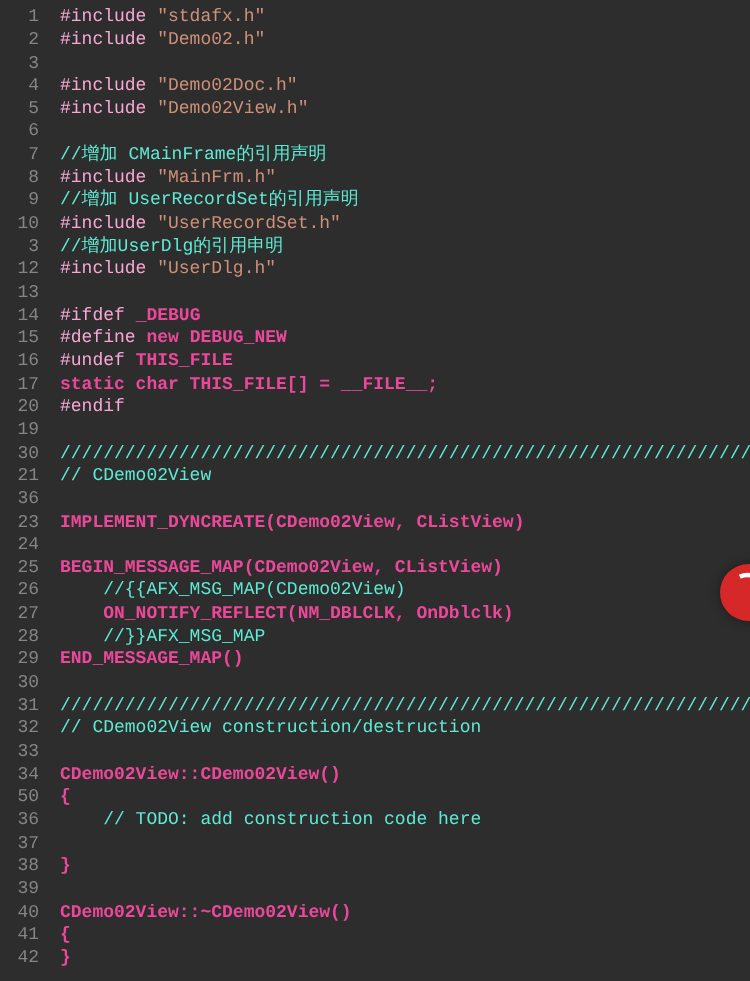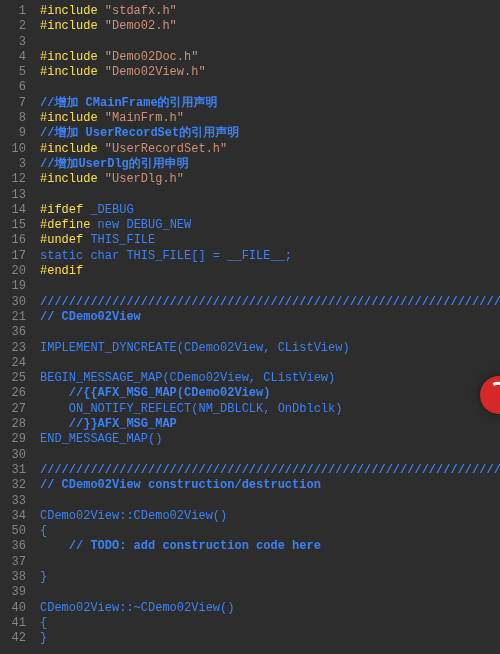--- a/index.html
+++ b/index.html
@@ -37,24 +37,24 @@
     position: absolute;
     left: 40px;
     top: 0;
     padding-top: 4px;
     white-space: pre;
     color: #c9c9c9;
   }
   .code div {
     height: 15.3px;
   }
-  .tok-kw  { color: #fde047; }      
+  .tok-kw  { color: #f9a8d4; }      
   .tok-str { color: #ce9178; }      
-  .tok-cmt { color: #3b82f6; font-weight: bold; }      
-  .tok-def { color: #3b82f6; }
+  .tok-cmt { color: #5eead4; }      
+  .tok-def { color: #ec4899; font-weight: bold; }
   .badge {
     position: absolute;
     right: -18px;
     top: 376px;
     width: 38px;
     height: 38px;
     border-radius: 50%;
     background: #d62828;
     box-shadow: 0 0 8px rgba(0,0,0,.4);
     display: flex;

